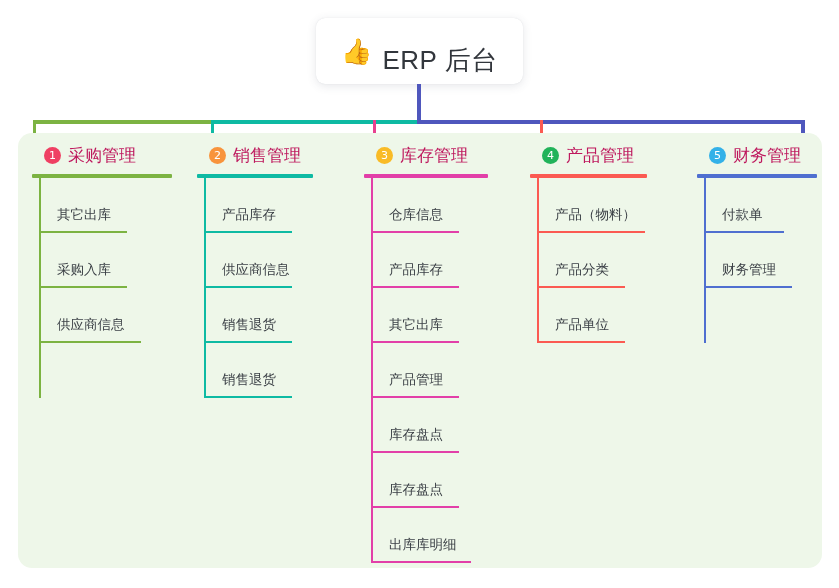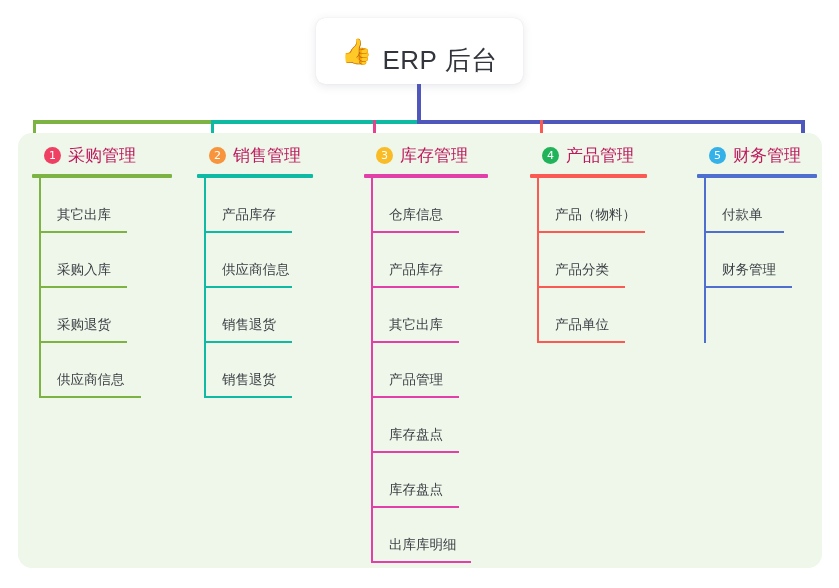--- a/index.html
+++ b/index.html
@@ -167,24 +167,20 @@
         <div class="spine" style="background: rgb(124, 179, 66); height: 220px;"></div>
         <div class="leaf">
           <span class="leaf-label">其它出库</span>
           <div class="leaf-rule" style="width: 88px; background: rgb(124, 179, 66);"></div>
         </div>
         <div class="leaf">
           <span class="leaf-label">采购入库</span>
           <div class="leaf-rule" style="width: 88px; background: rgb(124, 179, 66);"></div>
         </div>
         <div class="leaf">
-          <span class="leaf-label">采购退货</span>
-          <div class="leaf-rule" style="width: 88px; background: rgb(124, 179, 66);"></div>
-        </div>
-        <div class="leaf">
           <span class="leaf-label">供应商信息</span>
           <div class="leaf-rule" style="width: 102px; background: rgb(124, 179, 66);"></div>
         </div>
       </div>
     </div>
     <div class="col" style="left: 197px;">
       <div class="col-head">
         <span class="badge" style="background: rgb(248, 148, 60);">2</span>
         <span class="col-title">销售管理</span>
       </div>

